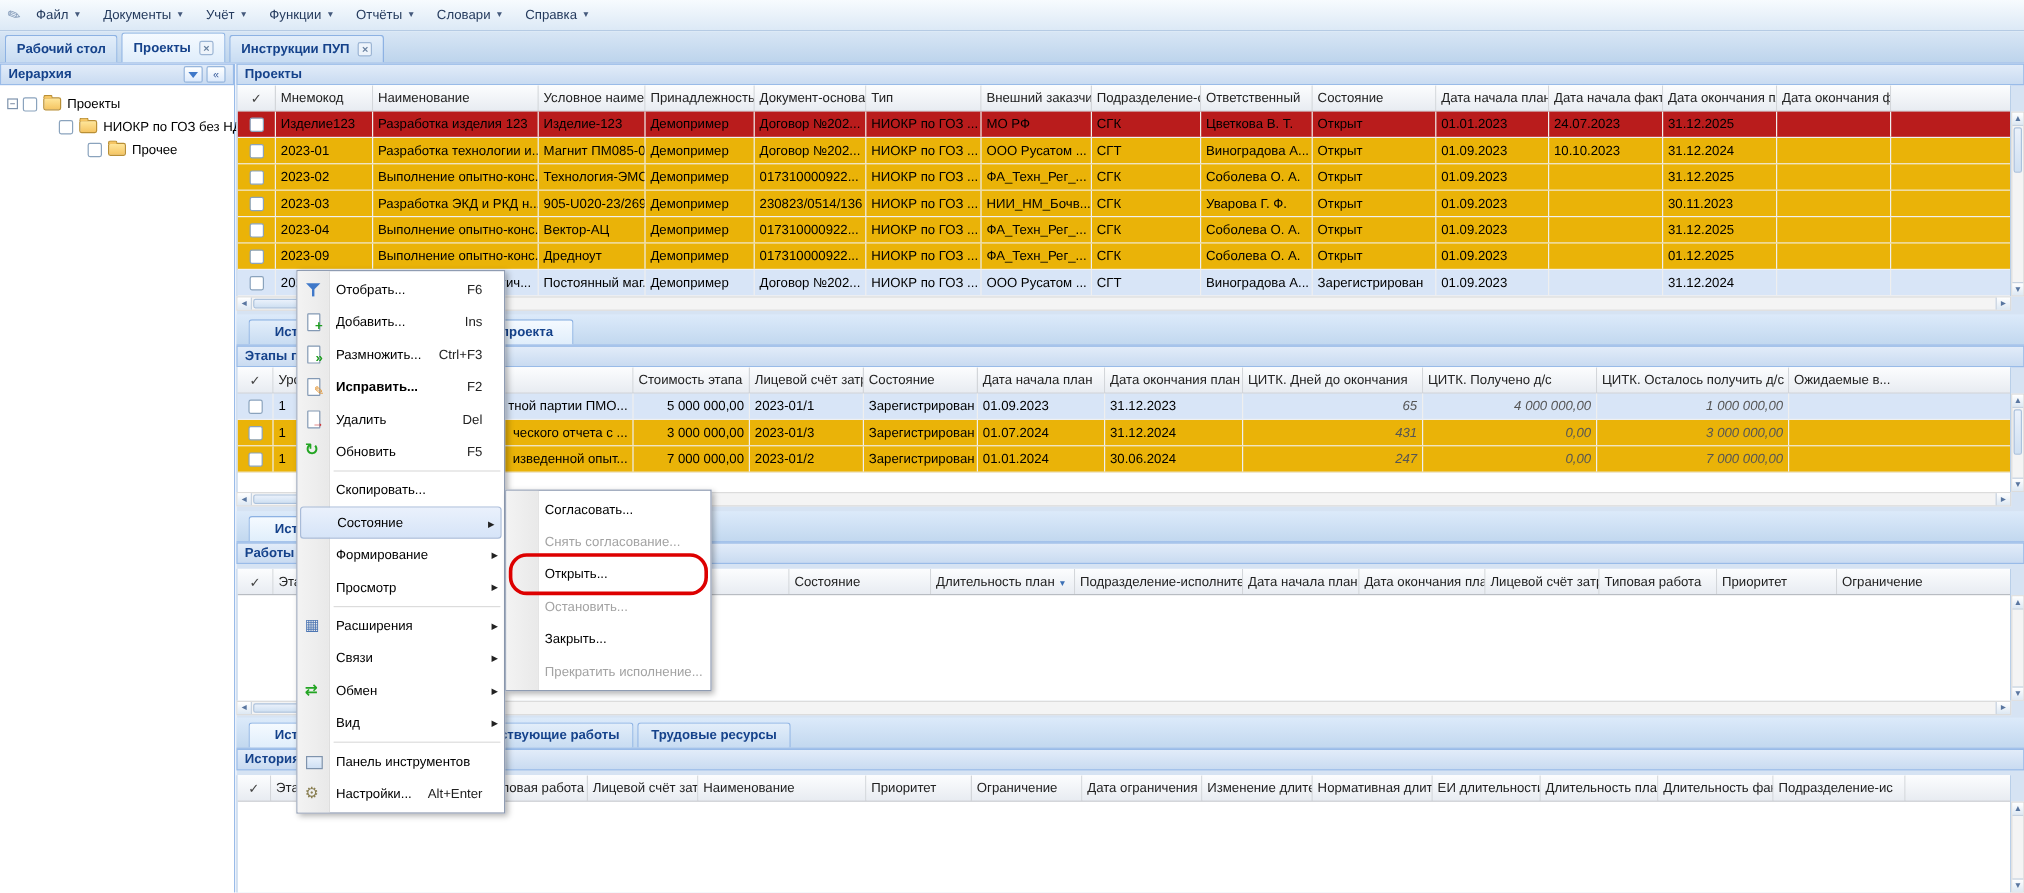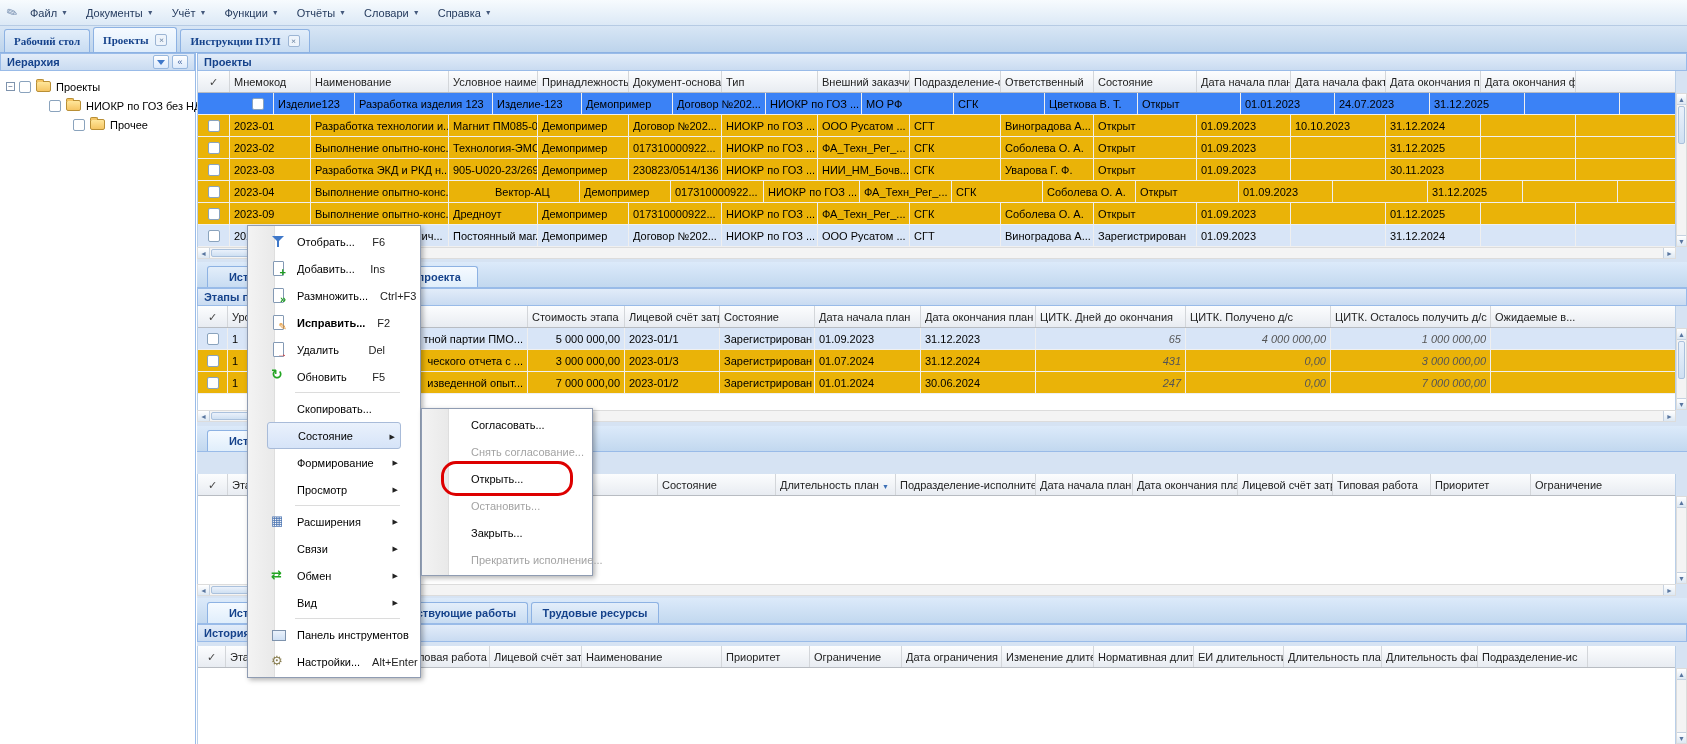--- a/index.html
+++ b/index.html
@@ -11,21 +11,21 @@
   #menubar { position:absolute; left:0; top:0; width:1687px; height:26px;
     background:linear-gradient(#f7fbfe,#dcE9f6); border-bottom:1px solid #b6cbe4;
     display:flex; align-items:center; padding-left:3px; }
   .logo { width:18px; text-align:center; color:#7d94b4; font-size:13px; transform:rotate(-25deg); }
   .mb-item { display:flex; align-items:center; gap:4px; padding:4px 9px; color:#253b5e; cursor:default; }
   .mb-item .arrow { font-size:7px; color:#44597c; }
 
   
   #tabbar { position:absolute; left:0; top:26px; width:1687px; height:27px;
     background:linear-gradient(#d8e6f5,#bdd4ec); border-bottom:1px solid #8db2e3;
-    display:flex; align-items:flex-end; padding:0 0 0 4px; gap:3px;font-family:Liberation Serif, serif; }
+    display:flex; align-items:flex-end; padding:0 0 0 4px; gap:3px; }
   .tab { height:23px; display:flex; align-items:center; gap:7px; padding:0 9px;
     background:linear-gradient(#e3eefa,#c8dcf2); border:1px solid #8db2e3; border-bottom:none;
     border-radius:3px 3px 0 0; color:#15428b; font-weight:bold; white-space:nowrap; }
   .tab.active { height:25px; background:linear-gradient(#f5faff,#dfedfb); }
   .tab .close { width:12px; height:12px; font-size:9px; line-height:11px; text-align:center;
     color:#68809f; border:1px solid #9cb5d4; border-radius:2px; background:#eef4fb; }
 
   
   #workspace { position:absolute; left:197px; top:53px; right:0; bottom:0; background:#d6e3f3; }
 
@@ -65,21 +65,21 @@
   #grid-stages   { top:306px; height:104px; }
   #grid-works    { top:474px; height:110px; }
   #grid-bottom   { top:646px; height:98px; }
   .grid-hd { display:flex; height:22px; background:linear-gradient(#fcfdfe,#e7ebf1);
     border-bottom:1px solid #b8bcc2; overflow:hidden; }
   .grid-hd .c { flex:none; height:22px; padding:5px 4px 0 4px; border-right:1px solid #d3d6da;
     white-space:nowrap; overflow:hidden; color:#222; background:linear-gradient(#fcfdfe,#e7ebf1); }
   .grid-hd .c.check { text-align:center; padding:5px 0 0 0; color:#444; }
   .grid-hd .sort { font-size:7px; color:#3b6fb5; margin-left:3px; }
   .grid-bd .row { display:flex; height:22px; border-bottom:1px solid #f0f0f0; background:#eab308; }
-  .grid-bd .row.tint { background:#3b82f6;padding-left:44px; }
+  .grid-bd .row.tint { background:#b91c1c; }
   .grid-bd .row.selected { background:#d8e5f7; }
   .grid-bd .c { flex:none; height:21px; padding:5px 4px 0 4px; border-right:1px solid #efefef;
     white-space:nowrap; overflow:hidden; }
   .grid-bd .c.check { display:flex; align-items:center; justify-content:center; padding:0; }
   .c.right { text-align:right; }
   .c.italic { font-style:italic; color:#555; }
 
   
   .sec-tabs { position:absolute; left:197px; right:0; height:26px;
     background:linear-gradient(#dceafa,#c2d8ef); border-bottom:1px solid #99bbe8;
@@ -102,21 +102,21 @@
   .vscroll { position:absolute; left:1676px; width:11px; background:#f4f4f4; border:1px solid #dcdcdc;
     display:flex; flex-direction:column; }
   #vs1 { top:93px;  height:154px; } #vs2 { top:328px; height:82px; }
   #vs3 { top:496px; height:88px;  } #vs4 { top:668px; height:76px; }
   .vscroll .sbtn { width:100%; height:11px; border-right:none; border-bottom:1px solid #c6d2e0; }
   .vscroll .sbtn.bottom { margin-top:auto; border-top:1px solid #c6d2e0; border-bottom:none; }
   .vthumb { height:38px; margin:1px; background:linear-gradient(#eaf1fb,#cfe0f2);
     border:1px solid #aac1dd; border-radius:2px; }
 
   
-  .menu { position:absolute; background:#fff; border:1px solid #8f9cb2; padding:2px 17px;
+  .menu { position:absolute; background:#fff; border:1px solid #8f9cb2; padding:2px 0;
     box-shadow:2px 2px 5px rgba(0,0,0,.3); }
   .menu::before { content:""; position:absolute; left:0; top:0; bottom:0; width:26px;
     background:linear-gradient(to right,#f3f3f3,#e9e9e9); border-right:1px solid #dedede; }
   #ctx { left:247px; top:225px; width:174px; z-index:50; }
   #sub { left:421px; top:408px; width:172px; z-index:51; }
   .mi { position:relative; height:27px; display:flex; align-items:center;
     padding:0 18px 0 32px; white-space:nowrap; }
   .mi .sc { margin-left:auto; padding-left:12px; color:#222; }
   .mi .sub-arrow { position:absolute; right:5px; top:10px; font-size:7px; color:#222; }
   .mi.bold .lbl { font-weight:bold; }
@@ -328,21 +328,21 @@
           <div class="c" style="width: 95px;">30.11.2023</div>
           <div class="c" style="width: 95px;"></div>
           <div class="c" style="width: 101px;"></div>
         </div>
         <div class="row">
           <div class="c check" style="width: 32px;">
             <span class="cb"></span>
           </div>
           <div class="c" style="width: 81px;">2023-04</div>
           <div class="c" style="width: 138px;">Выполнение опытно-конс...</div>
-          <div class="c" style="width: 89px; margin-left: 42px;">Вектор-АЦ</div>
+          <div class="c" style="width: 89px;">Вектор-АЦ</div>
           <div class="c" style="width: 91px;">Демопример</div>
           <div class="c" style="width: 93px;">017310000922...</div>
           <div class="c" style="width: 96px;">НИОКР по ГОЗ ...</div>
           <div class="c" style="width: 92px;">ФА_Техн_Рег_...</div>
           <div class="c" style="width: 91px;">СГК</div>
           <div class="c" style="width: 93px;">Соболева О. А.</div>
           <div class="c" style="width: 103px;">Открыт</div>
           <div class="c" style="width: 94px;">01.09.2023</div>
           <div class="c" style="width: 95px;"></div>
           <div class="c" style="width: 95px;">31.12.2025</div>
@@ -481,20 +481,22 @@
     </div>
   <div id="vs2" class="vscroll">
     <span class="sbtn">▲</span>
     <span class="vthumb"></span>
     <span class="sbtn bottom">▼</span>
     </div>
 
   <div id="tabs2" class="sec-tabs">
       <div class="sec-tab active" style="width: 152px;"><span>История изменений</span></div>
     </div>
+  <div id="works-hd" class="panel-hd rt-hd">
+    <span>Работы</span></div>
   <div id="grid-works" class="grid">
       <div class="grid-hd">
         <div class="c check" style="width: 30px;"><span>✓</span></div>
         <div class="c" style="width: 150px;"><span>Этап проекта</span></div>
         <div class="c" style="width: 188px;"><span></span></div>
         <div class="c" style="width: 92px;"><span></span></div>
         <div class="c" style="width: 118px;"><span>Состояние</span></div>
         <div class="c" style="width: 120px;"><span>Длительность план</span><span class="sort">▼</span></div>
         <div class="c" style="width: 140px;"><span>Подразделение-исполнитель..</span></div>
         <div class="c" style="width: 97px;"><span>Дата начала план.</span></div>

